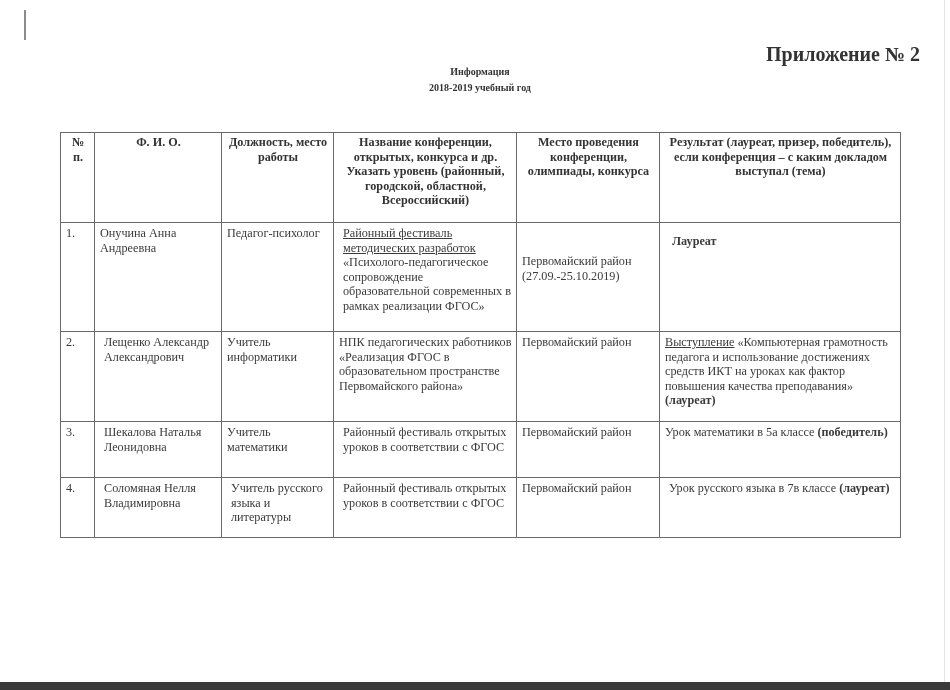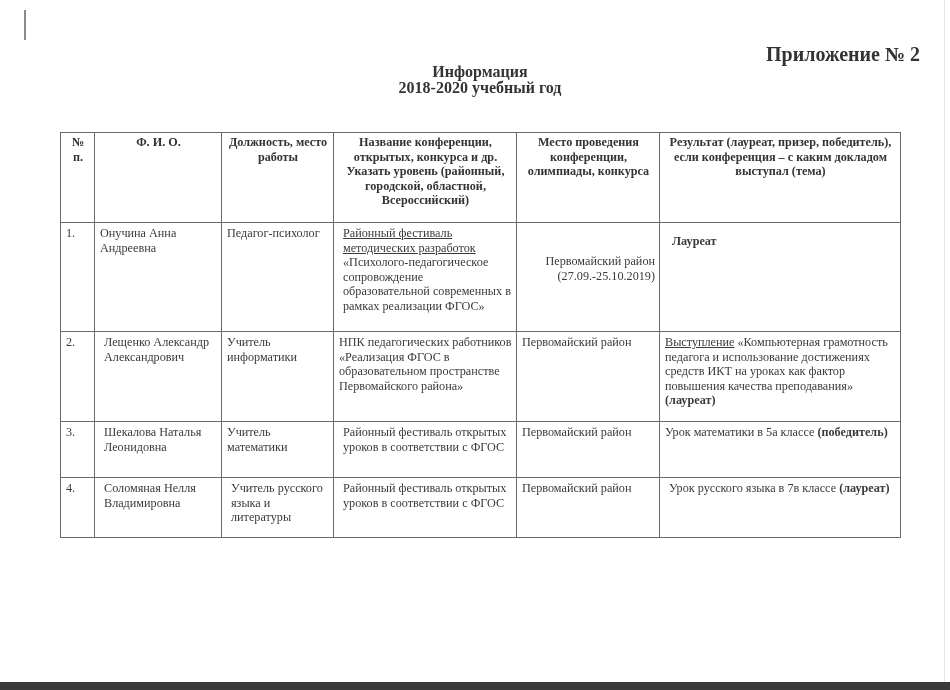--- a/index.html
+++ b/index.html
@@ -47,21 +47,21 @@
       font-size: 20px;
       color: #333;
     }
     .title-block {
       position: absolute;
       left: 330px;
       top: 64px;
       width: 300px;
       text-align: center;
       font-weight: bold;
-      font-size: 16px;
+      font-size: 10px;
       line-height: 16px;
       color: #333;
     }
     table.achievements {
       position: absolute;
       left: 60px;
       top: 132px;
       border-collapse: collapse;
       table-layout: fixed;
       width: 840px;
@@ -80,39 +80,39 @@
       font-size: 12.2px;
       padding-top: 2px;
       color: #333;
     }
     th.col-num { text-align: left; }
     .row-head { height: 90px; }
     .row-1 { height: 109px; }
     .row-2 { height: 90px; }
     .row-3 { height: 56px; }
     .row-4 { height: 60px; }
-    .center { text-align: right; }
+    .center { text-align: left; }
     .u { text-decoration: underline; text-align: center; }
     .b { font-weight: bold; }
     .place-mid { padding-top: 31px !important; }
     .result-1 { padding-top: 11px !important; padding-left: 12px !important; margin-top: 48px; }
     .indent { padding-left: 9px !important; }
   </style>
 </head>
 <body>
 
 <div class="scan-mark"></div>
 <div class="right-edge"></div>
 <div class="bottom-bar"></div>
 
 <div class="appendix">Приложение № 2</div>
 
 <div class="title-block">
   <div>Информация</div>
-  <div>2018-2020 учебный год</div>
+  <div>2018-2019 учебный год</div>
 </div>
 
 <table class="achievements">
   <colgroup>
     <col style="width:34px">
     <col style="width:127px">
     <col style="width:112px">
     <col style="width:183px">
     <col style="width:143px">
     <col style="width:241px">

